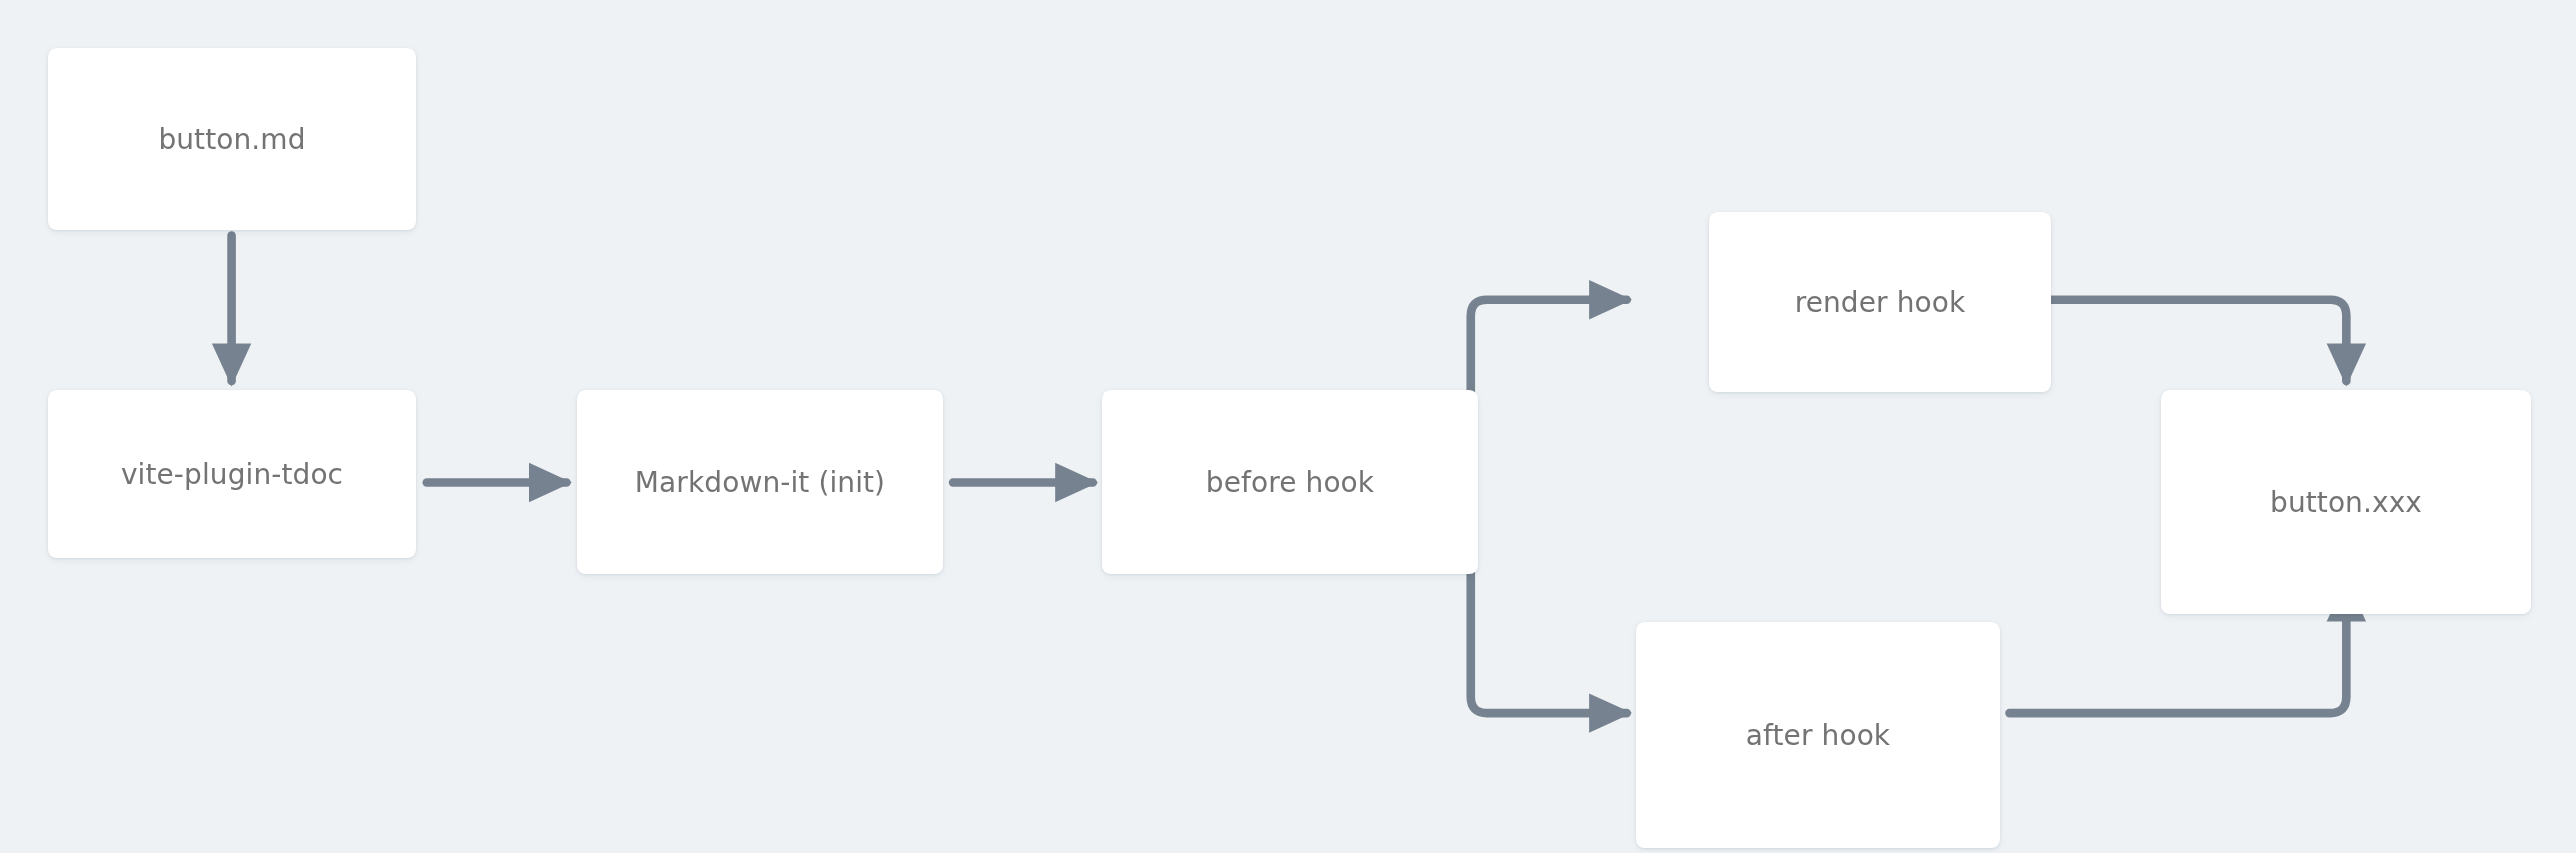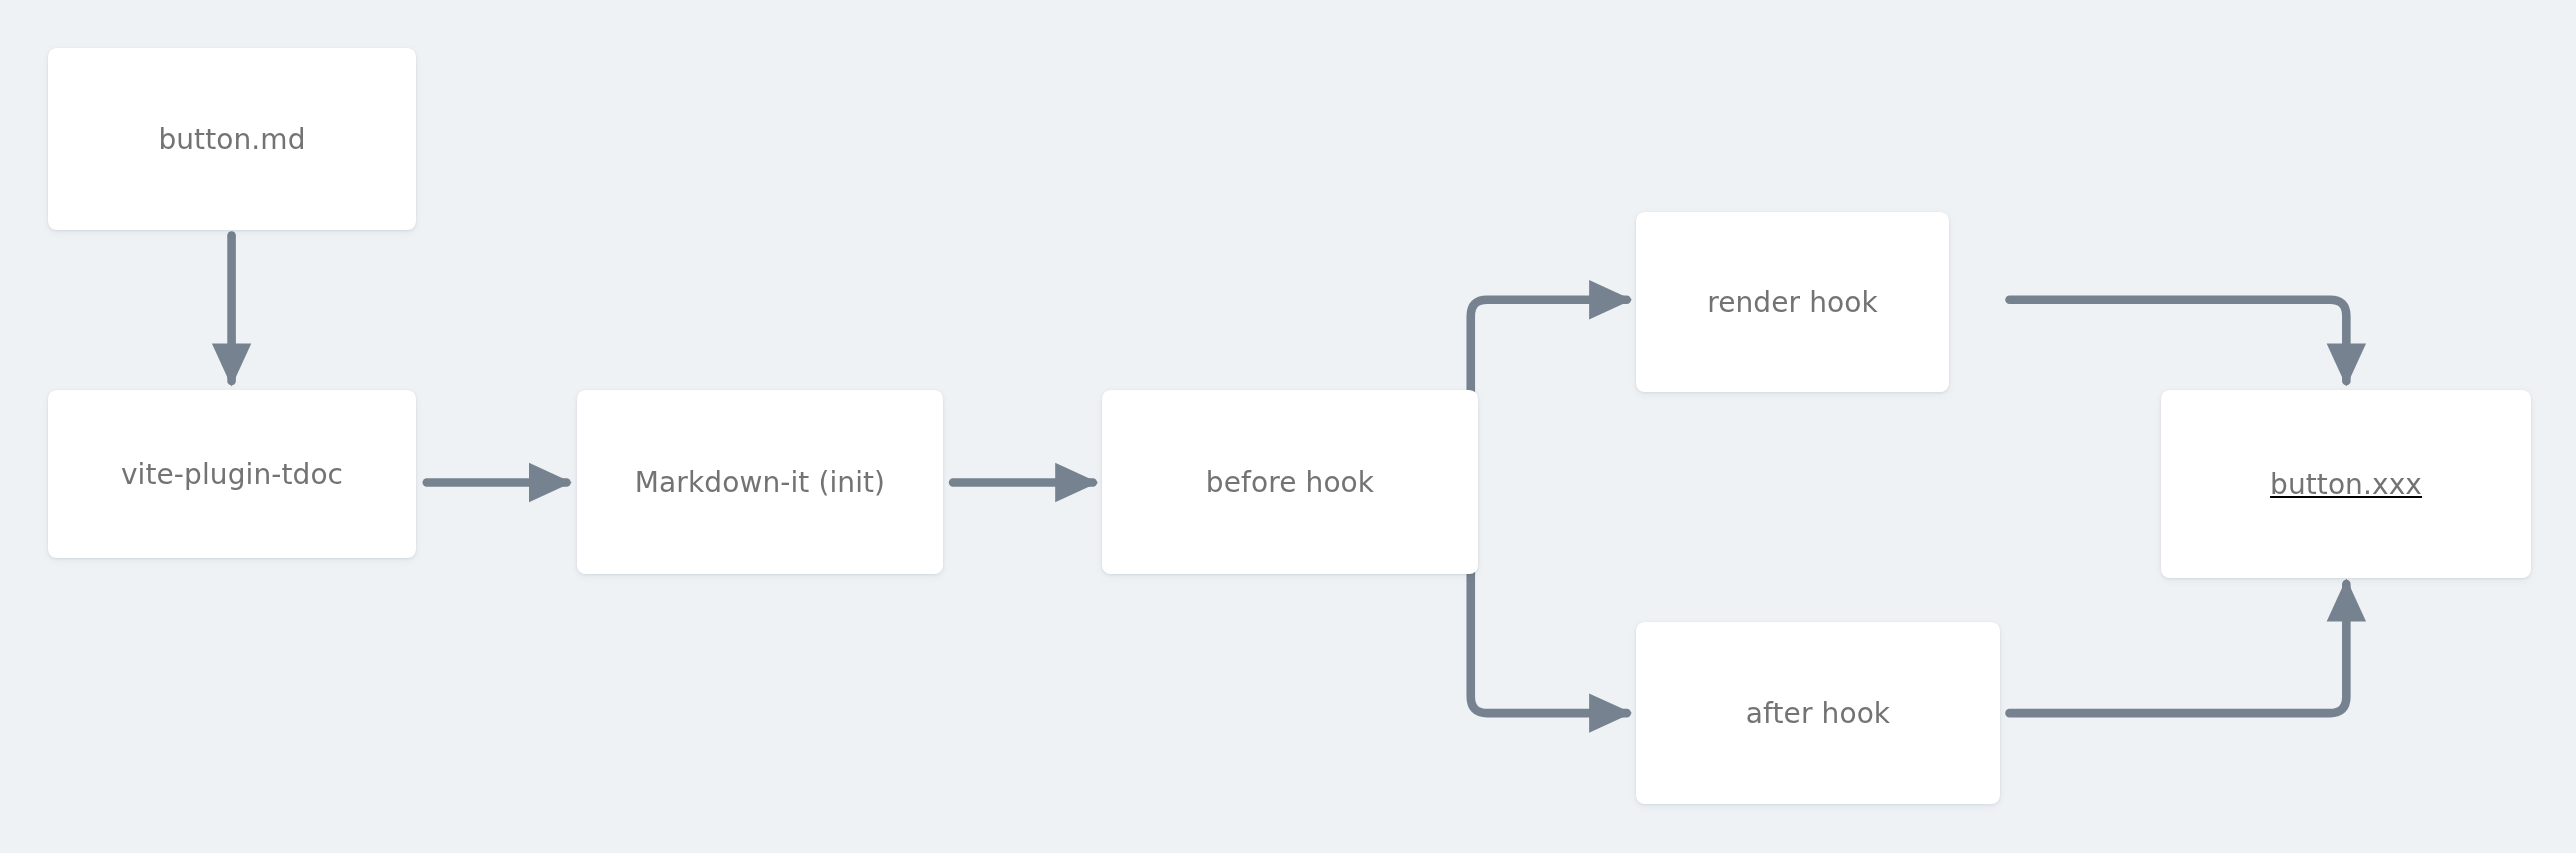--- a/index.html
+++ b/index.html
@@ -48,23 +48,23 @@
     text-align: center;
     white-space: nowrap;
     user-select: none;
   }
 
   
   #node-button-md        { left: 48px;   top: 48px;  width: 368px; height: 182px; }
   #node-vite-plugin      { left: 48px;   top: 390px; width: 368px; height: 168px; }
   #node-markdown-it      { left: 577px;  top: 390px; width: 366px; height: 184px; }
   #node-before-hook      { left: 1102px; top: 390px; width: 376px; height: 184px; }
-  #node-render-hook      { left: 1636px; top: 212px; width: 313px; height: 180px; }
-  #node-after-hook       { left: 1636px; top: 622px; width: 364px; height: 182px; }
-  #node-button-xxx       { left: 2161px; top: 390px; width: 370px; height: 188px; text-decoration: underline; }
+  #node-render-hook      { left: 1709px; top: 212px; width: 342px; height: 180px; }
+  #node-after-hook       { left: 1636px; top: 622px; width: 364px; height: 226px; }
+  #node-button-xxx       { left: 2161px; top: 390px; width: 370px; height: 224px; }
 </style>
 </head>
 <body>
 
 <div id="diagram-canvas">
 
   <svg id="edge-layer" viewBox="0 0 2692 892" width="2576" height="854" xmlns="http://www.w3.org/2000/svg">
     <defs>
       <marker id="arrow-right" viewBox="0 0 10 10" refX="8.4" refY="5" markerWidth="5.2" markerHeight="5.2" orient="auto-start-reverse">
         <path d="M 0 0.6 L 9.6 5 L 0 9.4 z" fill="#76828f"></path>

